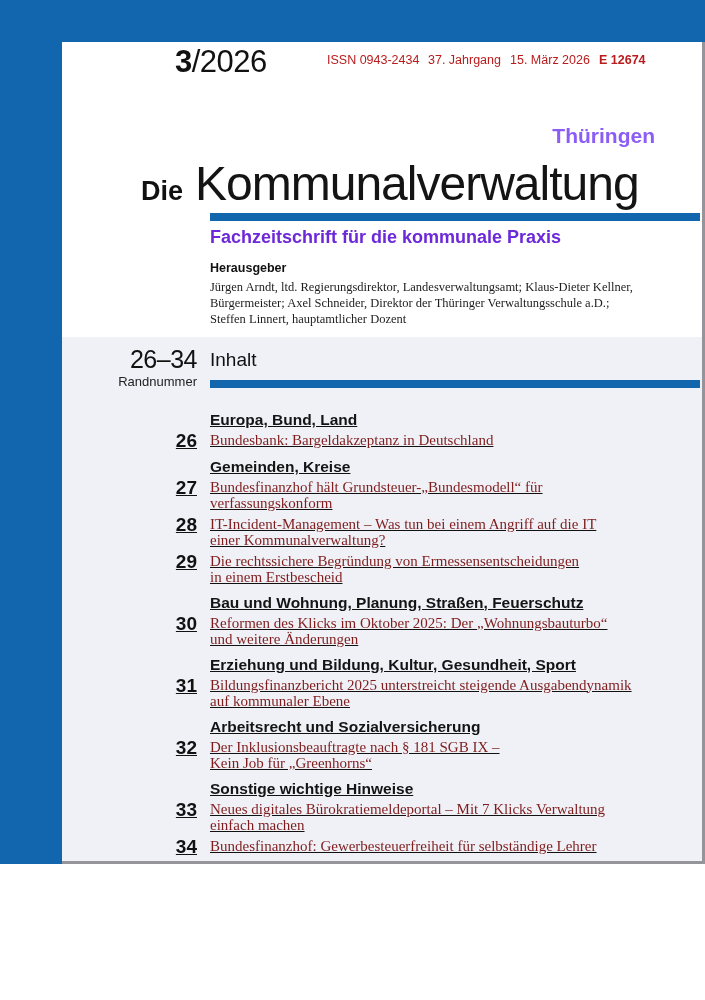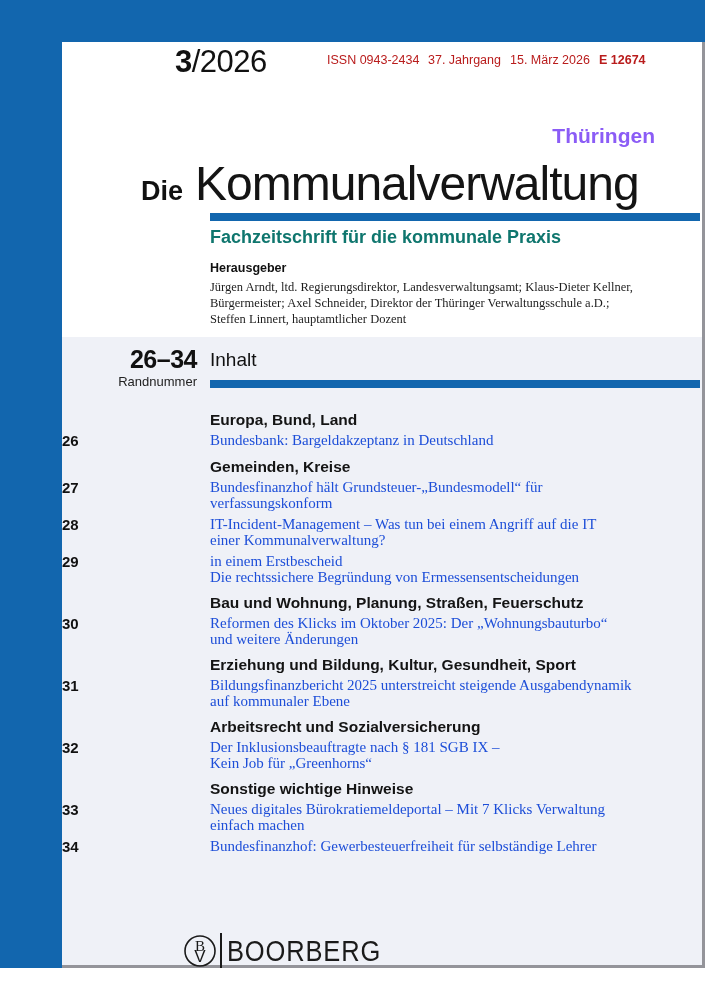--- a/index.html
+++ b/index.html
@@ -1,18 +1,18 @@
 <!DOCTYPE html>
 <html><head>
 <meta charset="utf-8">
 <style>
   * { margin:0; padding:0; box-sizing:border-box; }
   html,body { background:#ffffff; }
   .page {
-    position:relative; width:705px; height:968px; overflow:hidden;
+    position:relative; width:705px; height:864px; overflow:hidden;
     background:#ffffff; font-family:"Liberation Sans", sans-serif; color:#111;
   }
   .top-bar   { position:absolute; left:0; top:0; width:705px; height:42px; background:#1266ae; }
   .left-bar  { position:absolute; left:0; top:0; width:62px; height:1000px; background:#1266ae; }
   .band      { position:absolute; left:62px; top:337px; right:0; bottom:0; background:#eff1f7; }
   .right-border  { position:absolute; right:0; top:42px; width:3px; bottom:0; background:#94949a; }
   .bottom-border { position:absolute; left:62px; right:0; bottom:0; height:3px; background:#94949a; }
 
   
   .issue { position:absolute; left:175px; top:44px; font-size:31px; letter-spacing:-0.5px; }
@@ -22,43 +22,43 @@
   .meta.volume { left:428px; }
   .meta.date   { left:510px; }
   .meta.postal { left:599px; font-weight:bold; }
 
   
   .region { position:absolute; right:50px; top:124px; font-size:21px; font-weight:bold; color:#8b5cf6; }
   .title-row { position:absolute; left:141px; top:160px; display:flex; align-items:baseline; gap:12px; white-space:nowrap; }
   .title-prefix { font-size:27px; font-weight:bold; line-height:1; }
   .title-main   { font-size:48px; font-weight:400; letter-spacing:-1px; line-height:1; color:#141414; }
   .title-rule { position:absolute; left:210px; top:213px; width:490px; height:8px; background:#1266ae; }
-  .subtitle   { position:absolute; left:210px; top:227px; font-size:18px; font-weight:bold; color:#0f766e; }
+  .subtitle   { position:absolute; left:210px; top:227px; font-size:18px; font-weight:bold; color:#6d28d9; }
 
   
   .publisher { position:absolute; left:210px; top:261px; width:492px; }
   .publisher-label { font-size:12.5px; font-weight:bold; margin-bottom:4px; }
   .publisher-lines { font-family:"Liberation Serif", serif; font-size:12.5px; line-height:16.2px; color:#1c1c1c; white-space:nowrap; }
 
   
   .inhalt-head { position:absolute; left:62px; top:346px; right:5px; display:grid; grid-template-columns:135px 1fr; column-gap:13px; }
   .inhalt-left  { text-align:right; }
-  .range       { font-size:25px; font-weight:bold; line-height:27px; letter-spacing:-0.5px; }
+  .range       { font-size:25px; font-weight:normal; line-height:27px; letter-spacing:-0.5px; }
   .range-label { font-size:13px; color:#222; margin-top:1px; }
   .inhalt-title { font-size:19px; font-weight:normal; line-height:27px; }
   .inhalt-rule  { margin-top:7px; height:8px; background:#1266ae; }
 
   
-  .toc { position:absolute; left:62px; top:403px; right:5px; }
+  .toc { position:absolute; left:62px; top:403px; right:5px;text-decoration:underline; }
   .toc-row { display:grid; grid-template-columns:135px 1fr; column-gap:13px; }
   .toc-row.section { margin-top:8px; }
   .toc-row.entry   { margin-top:4px; }
-  .toc-num { text-align:left; font-size:15px; font-weight:bold; line-height:16.5px; padding-top:1px; }
+  .toc-num { text-align:right; font-size:19px; font-weight:bold; line-height:16.5px; padding-top:1px;margin-left:28px; }
   .toc-section-label { font-size:15.5px; font-weight:bold; line-height:17px; color:#141414; }
-  .toc-body { font-family:"Liberation Serif", serif; font-size:15px; line-height:16.5px; color:#1d4ed8; }
+  .toc-body { font-family:"Liberation Serif", serif; font-size:15px; line-height:16.5px; color:#7f1d1d; }
   .toc-body div { white-space:nowrap; }
 
   
   .logo { position:absolute; left:183px; top:933px; display:flex; align-items:center; }
   .logo-divider { width:2px; height:36px; background:#1a1a1a; margin-left:3px; margin-right:5px; }
   .logo-text { font-size:30px; font-weight:400; color:#1a1a1a; letter-spacing:1px;
                display:inline-block; transform:scaleX(0.85); transform-origin:left center; line-height:1; }
 </style>
 </head>
 <body>
@@ -130,22 +130,22 @@
       <div class="toc-row entry">
         <div class="toc-num">28</div>
         <div class="toc-body">
           <div>IT-Incident-Management – Was tun bei einem Angriff auf die IT</div>
           <div>einer Kommunalverwaltung?</div>
         </div>
       </div>
       <div class="toc-row entry">
         <div class="toc-num">29</div>
         <div class="toc-body">
+          <div>Die rechtssichere Begründung von Ermessensentscheidungen</div>
           <div>in einem Erstbescheid</div>
-          <div>Die rechtssichere Begründung von Ermessensentscheidungen</div>
         </div>
       </div>
       <div class="toc-row section">
         <div class="toc-num"></div>
         <div class="toc-section-label">Bau und Wohnung, Planung, Straßen, Feuerschutz</div>
       </div>
       <div class="toc-row entry">
         <div class="toc-num">30</div>
         <div class="toc-body">
           <div>Reformen des Klicks im Oktober 2025: Der „Wohnungsbauturbo“</div>

